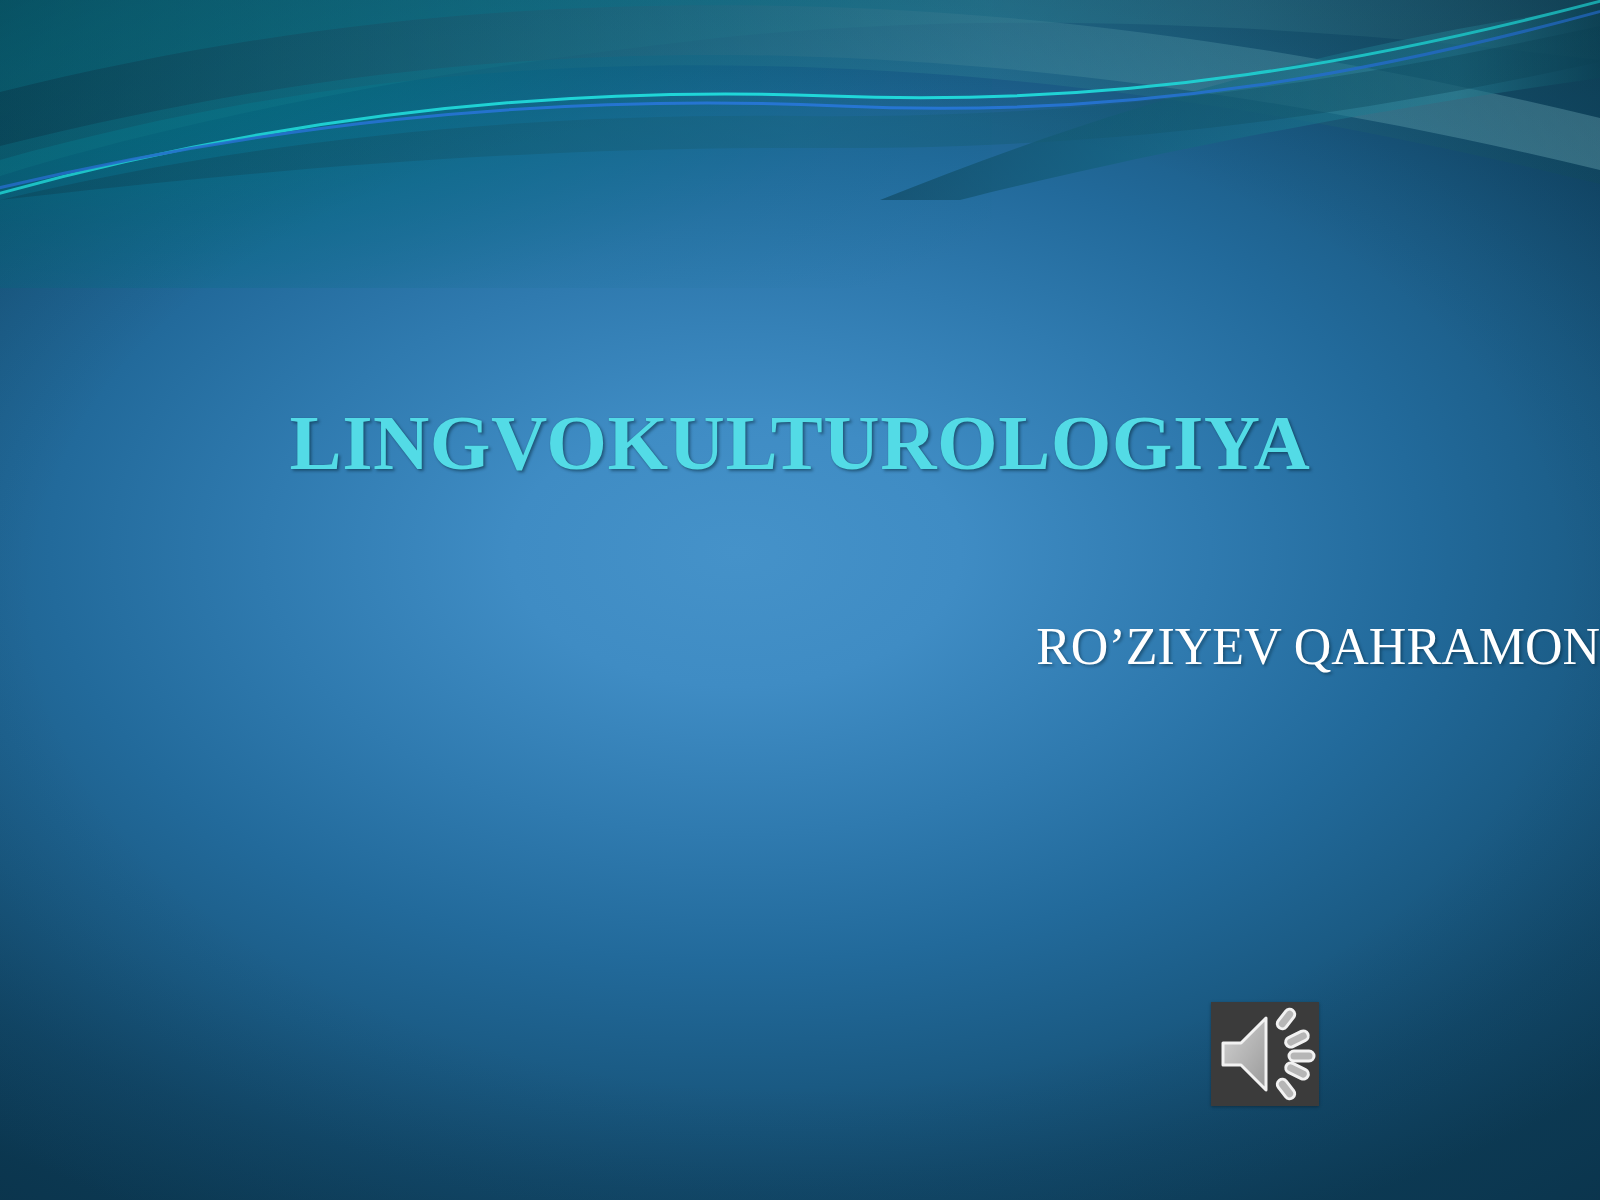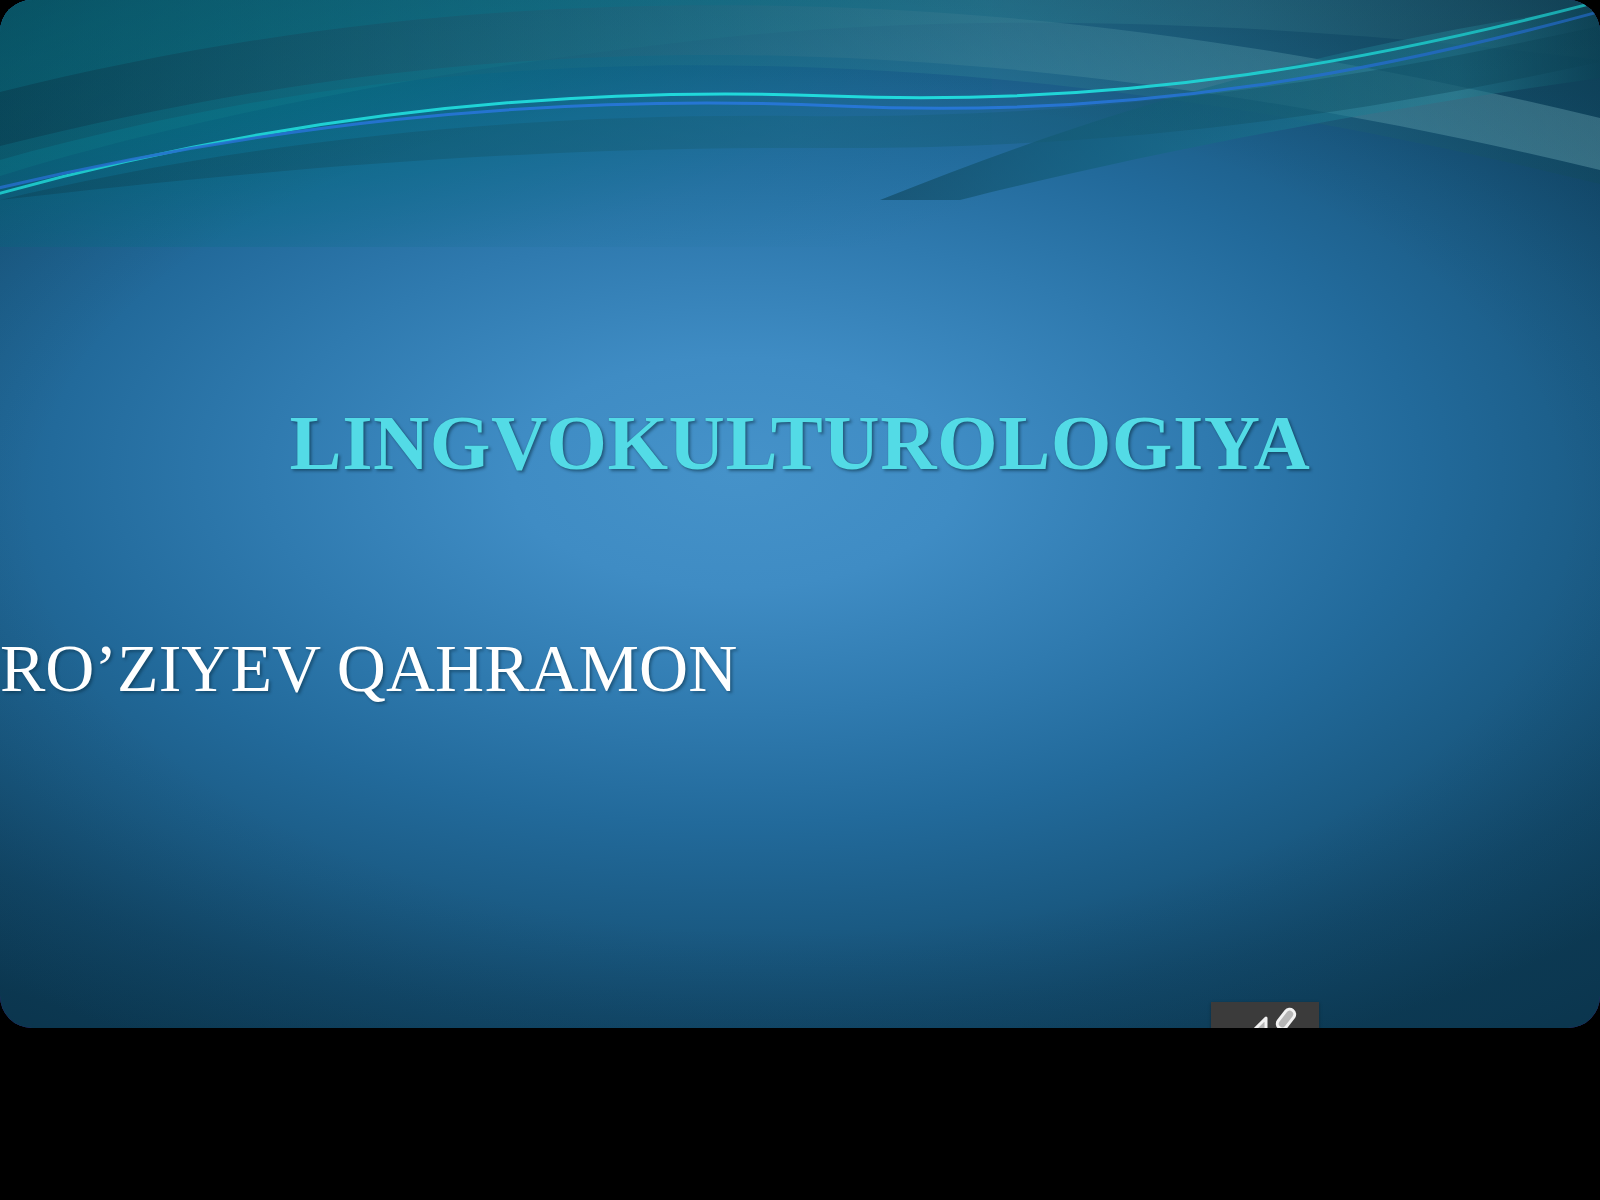--- a/index.html
+++ b/index.html
@@ -3,25 +3,24 @@
 <meta charset="utf-8">
 <style>
   html, body {
     margin: 0;
     padding: 0;
     background: #000;
   }
   #slide {
     position: relative;
     width: 1600px;
-    height: 1028px;
+    height: 1200px;
     overflow: hidden;
     font-family: "Liberation Serif", "DejaVu Serif", serif;
     background: #4c1d95;
-    border-radius: 32px;
   }
 
   
   .bg-base {
     position: absolute;
     inset: 0;
     background:
       radial-gradient(ellipse 78% 62% at 46% 46%,
         #4592c9 0%,
         #3f8cc4 18%,
@@ -77,22 +76,22 @@
       2px 2px 3px rgba(0,30,45,0.45),
       0 0 1px rgba(0,40,60,0.35);
     line-height: 1.0;
     white-space: nowrap;
   }
   .subtitle {
     position: absolute;
     left: 0;
     top: 578px;
     width: 1600px;
-    text-align: left;
-    font-size: 68px;
+    text-align: right;
+    font-size: 52px;
     font-weight: normal;
     color: #ffffff;
     text-shadow:
       2px 2px 3px rgba(0,30,45,0.40);
     line-height: 1.0;
     white-space: nowrap;
   }
 
   
   .audio-icon {

